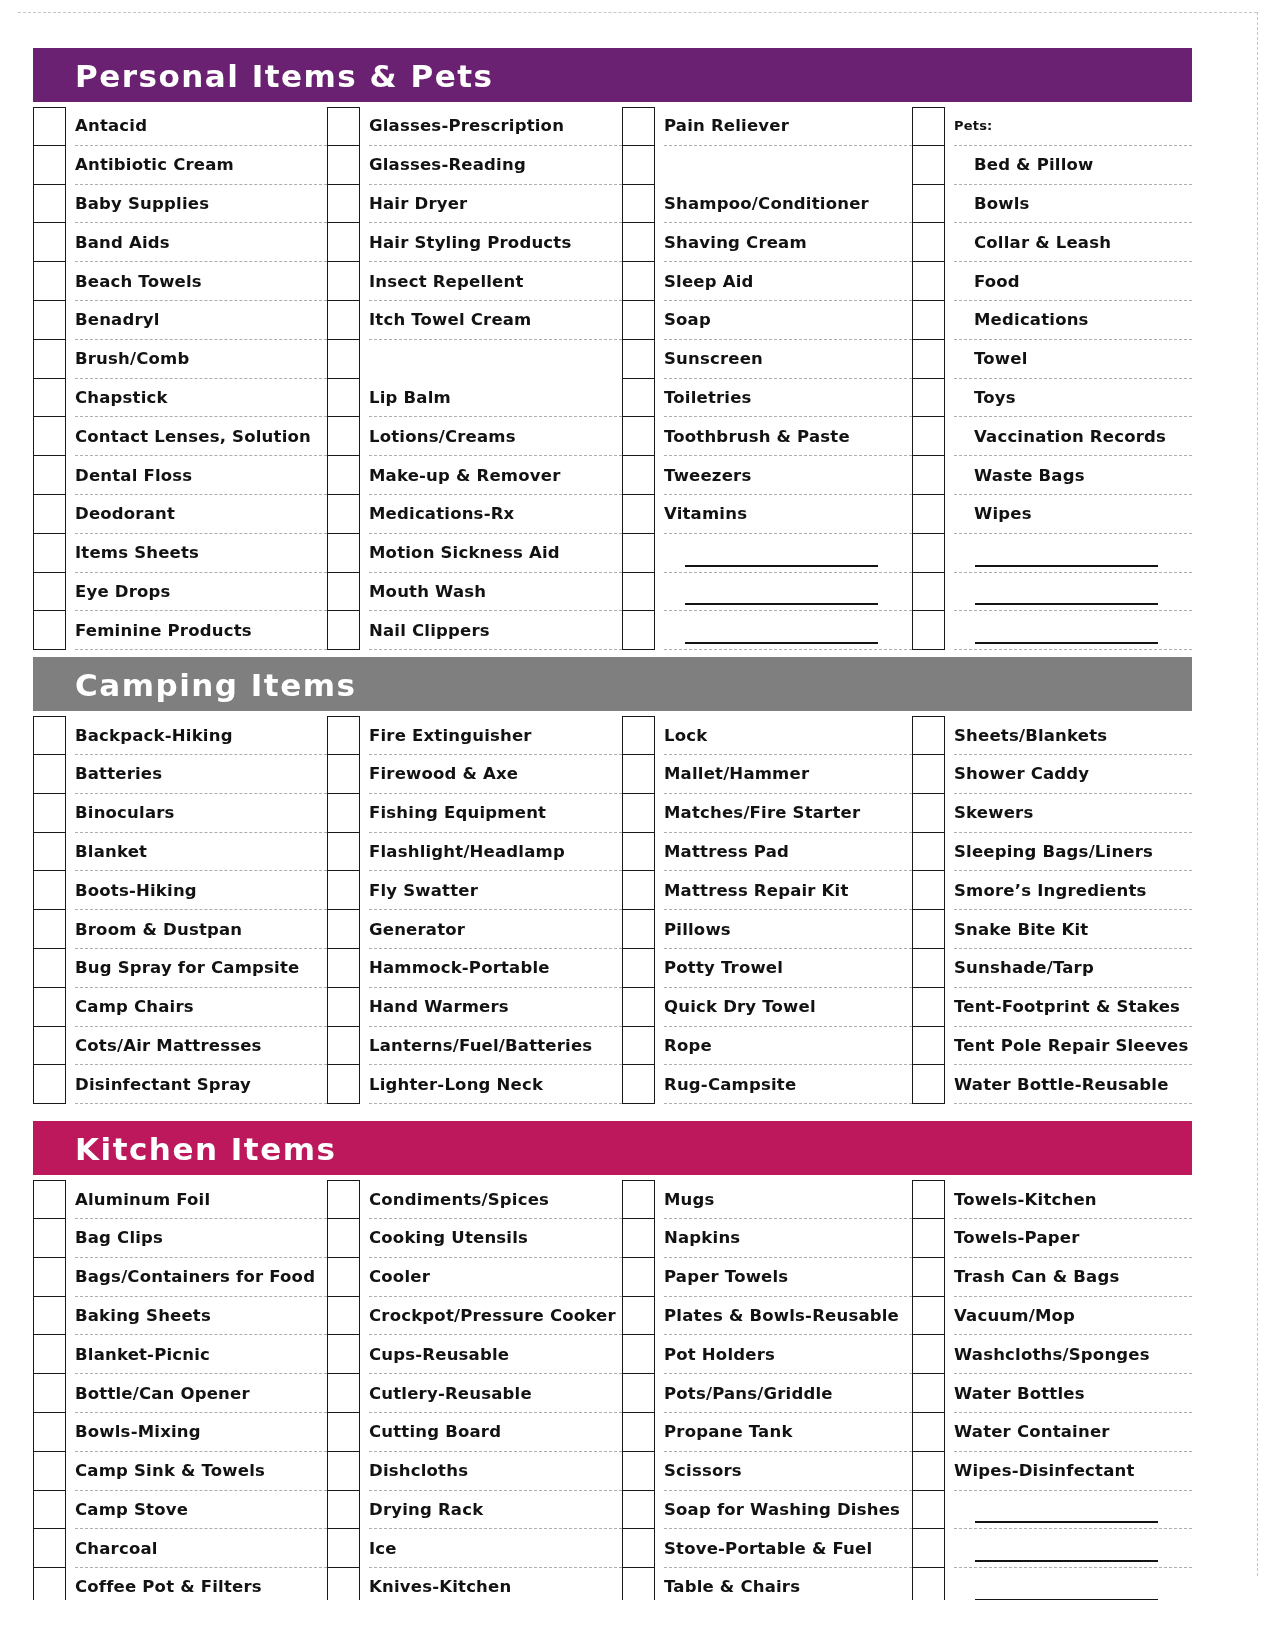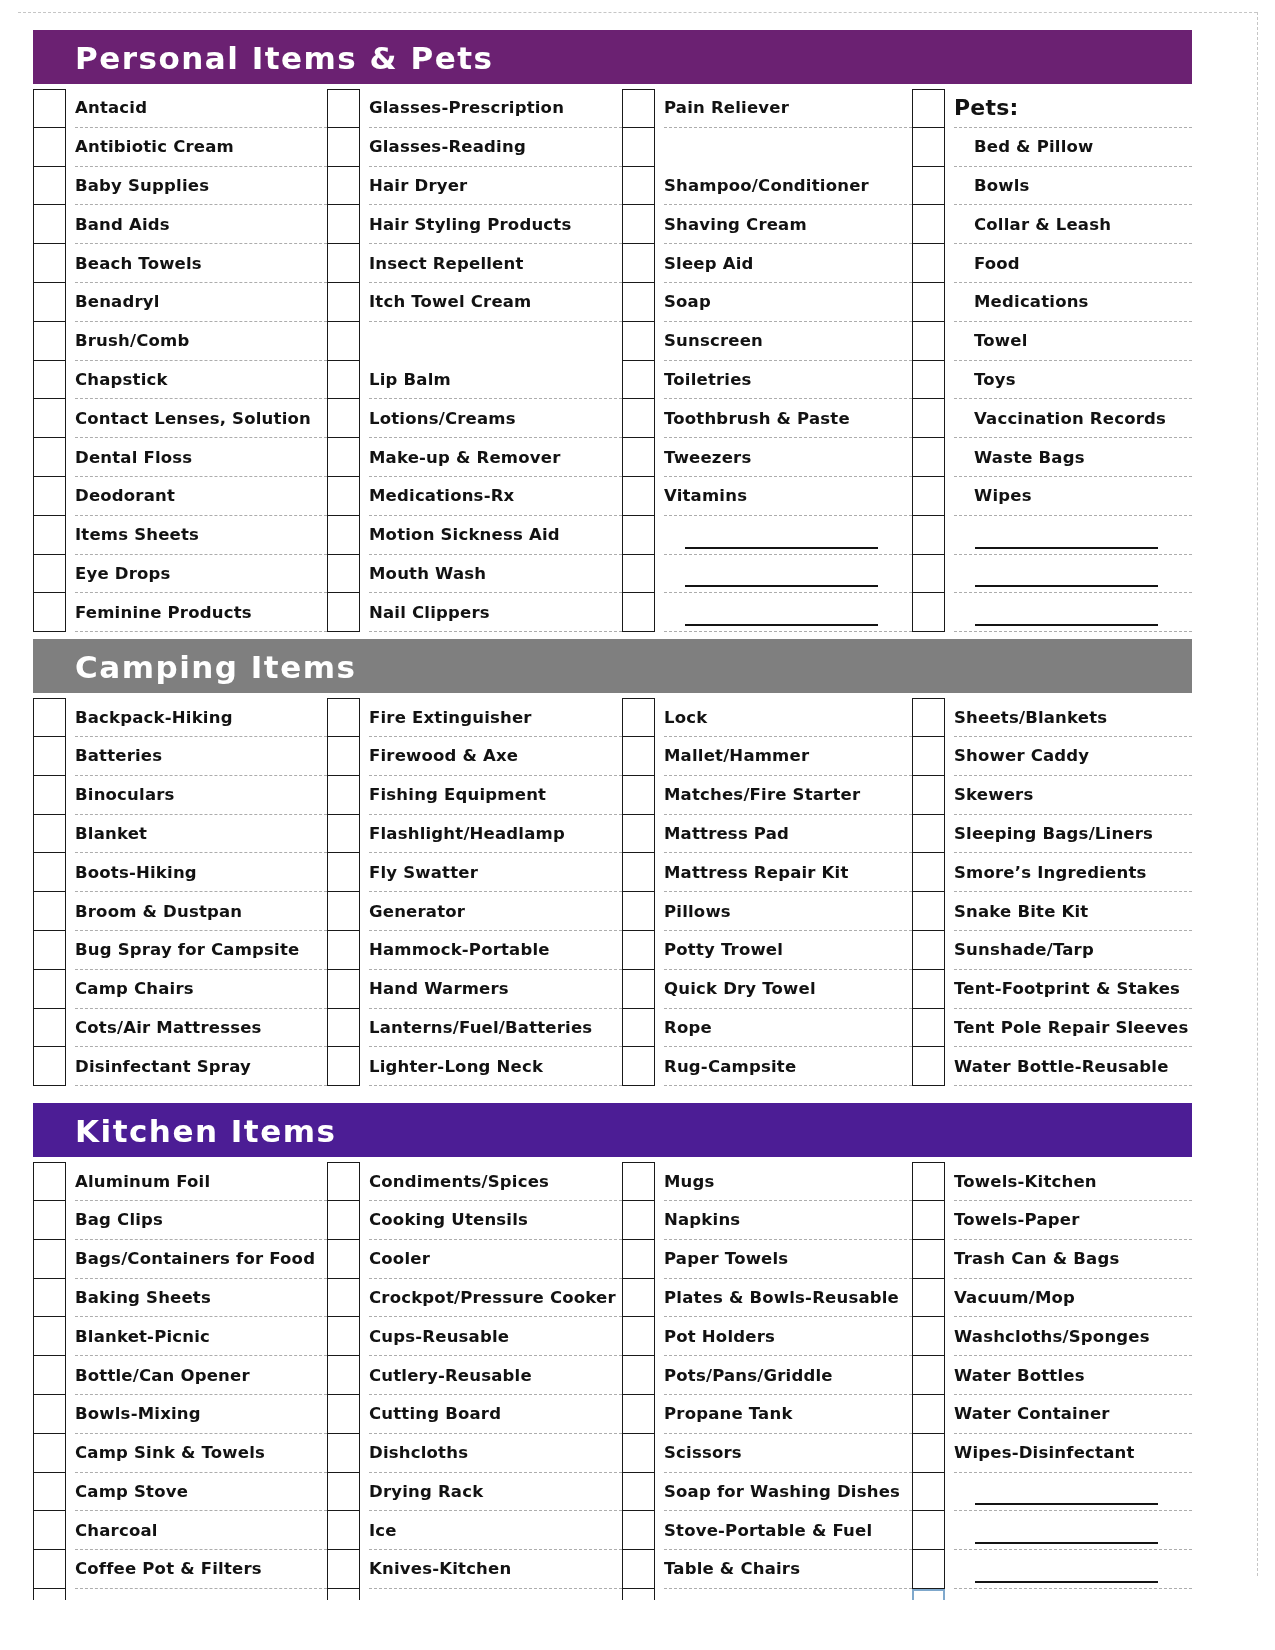--- a/index.html
+++ b/index.html
@@ -4,21 +4,21 @@
 <style>
   * { box-sizing: border-box; }
   html, body { margin: 0; padding: 0; background: #ffffff; }
   body { font-family: "DejaVu Sans", "Liberation Sans", sans-serif; }
 
   .page {
     position: relative;
     width: 1275px;
     height: 1600px;
     background: #ffffff;
-    padding: 30px 83px 0 33px;
+    padding: 48px 83px 0 33px;
     overflow: hidden;
   }
 
   .top-dash {
     position: absolute;
     top: 12px; left: 18px; right: 18px;
     border-top: 1px dashed #c6c6c6;
   }
   .right-dash {
     position: absolute;
@@ -67,21 +67,21 @@
     border-bottom: 1px dashed #adadad;
     display: flex;
     align-items: center;
     font-size: 16.5px;
     font-weight: 700;
     color: #121212;
     letter-spacing: 0.2px;
     white-space: nowrap;
     overflow: visible;
   }
-  .label.subhead { font-size: 22px; }
+  .label.subhead { font-size: 13px; }
   .label.indent { padding-left: 20px; }
 
   .write-line {
     align-self: flex-end;
     margin: 0 0 5px 21px;
     width: calc(100% - 55px);
     border-bottom: 2.2px solid #141414;
   }
 </style>
 </head>
@@ -505,21 +505,21 @@
             <div class="label">Tent Pole Repair Sleeves</div>
           </div>
           <div class="row">
             <div class="checkbox"></div>
             <div class="label">Water Bottle-Reusable</div>
           </div>
         </div>
       </div>
     </section>
     <section class="section sec-kitchen-items">
-      <div class="bar" style="background-color: #4c1d95;">Kitchen Items</div>
+      <div class="bar" style="background-color: #be185d;">Kitchen Items</div>
       <div class="cols">
         <div class="col">
           <div class="row">
             <div class="checkbox"></div>
             <div class="label">Aluminum Foil</div>
           </div>
           <div class="row">
             <div class="checkbox"></div>
             <div class="label">Bag Clips</div>
           </div>

